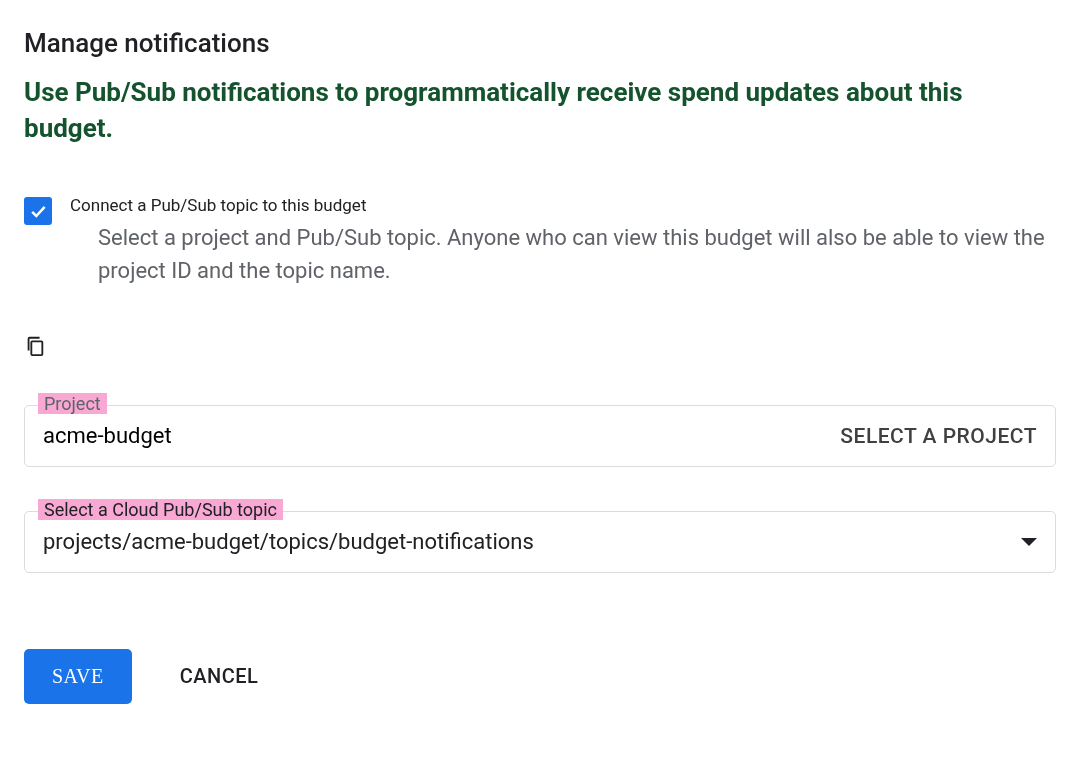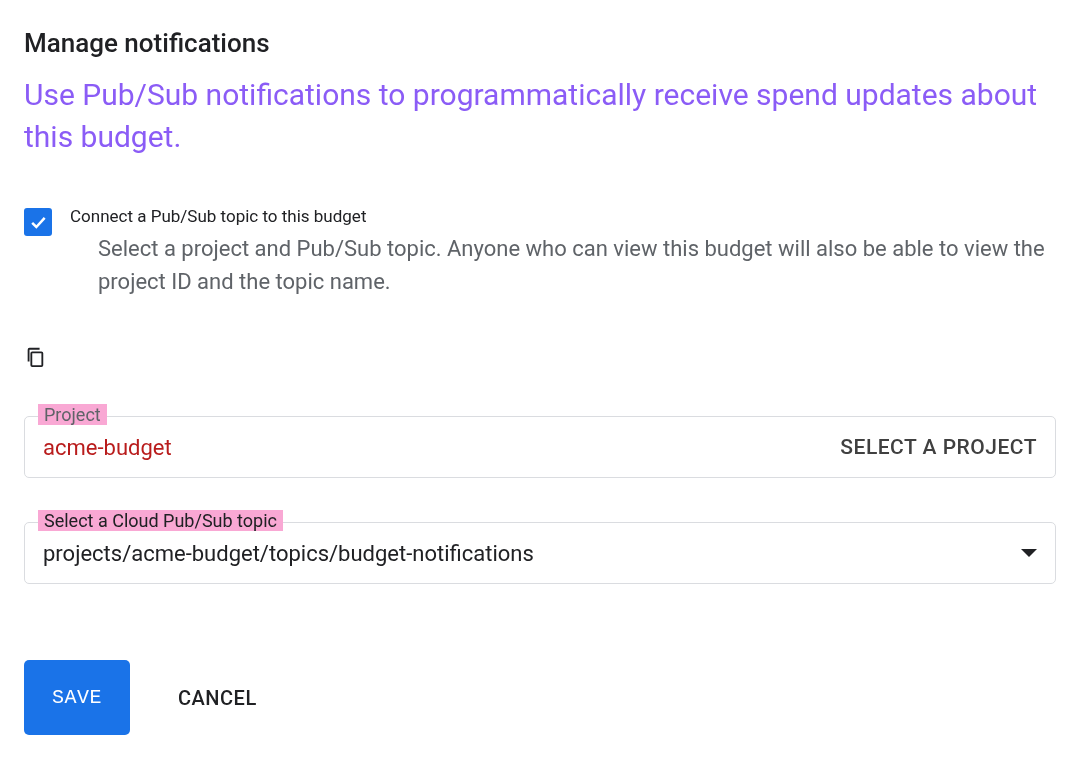--- a/index.html
+++ b/index.html
@@ -14,24 +14,25 @@
       width: 1080px;
       color: #202124;
     }
     .heading {
       font-size: 26px;
       font-weight: 500;
       color: #202124;
       margin-bottom: 16px;
     }
     .subheading {
-      font-size: 30px;
-      color: #8b5cf6;
+      font-size: 26px;
+      color: #14532d;
       margin-bottom: 48px;
       line-height: 1.4;
+      font-weight: bold;
     }
     .checkbox-row {
       display: flex;
       align-items: flex-start;
       gap: 18px;
       margin-bottom: 48px;
     }
     .checkbox {
       width: 28px;
       height: 28px;
@@ -102,21 +103,21 @@
       border: 1px solid #dadce0;
       border-radius: 5px;
       padding: 14px 18px;
       display: flex;
       align-items: center;
       justify-content: space-between;
       min-height: 62px;
     }
     .field-value {
       font-size: 22px;
-      color: #b91c1c;
+      color: #000000;
     }
     .field-value-dark {
       color: #202124;
     }
     .select-project-btn {
       font-size: 21px;
       font-weight: 500;
       color: #404040;
       letter-spacing: 0.5px;
       cursor: pointer;
@@ -136,26 +137,26 @@
       display: flex;
       align-items: center;
       gap: 48px;
       margin-top: 76px;
     }
     .save-button {
       background: #1a73e8;
       color: #fff;
       border: none;
       border-radius: 5px;
-      padding: 26px 28px;
+      padding: 16px 28px;
       font-size: 20px;
       font-weight: 500;
       letter-spacing: 0.5px;
       cursor: pointer;
-      font-family: Liberation Mono, monospace;
+      font-family: Liberation Serif, serif;
     }
     .cancel-button {
       background: none;
       border: none;
       color: #202124;
       font-size: 20px;
       font-weight: 500;
       letter-spacing: 0.5px;
       cursor: pointer;
       font-family: inherit;

